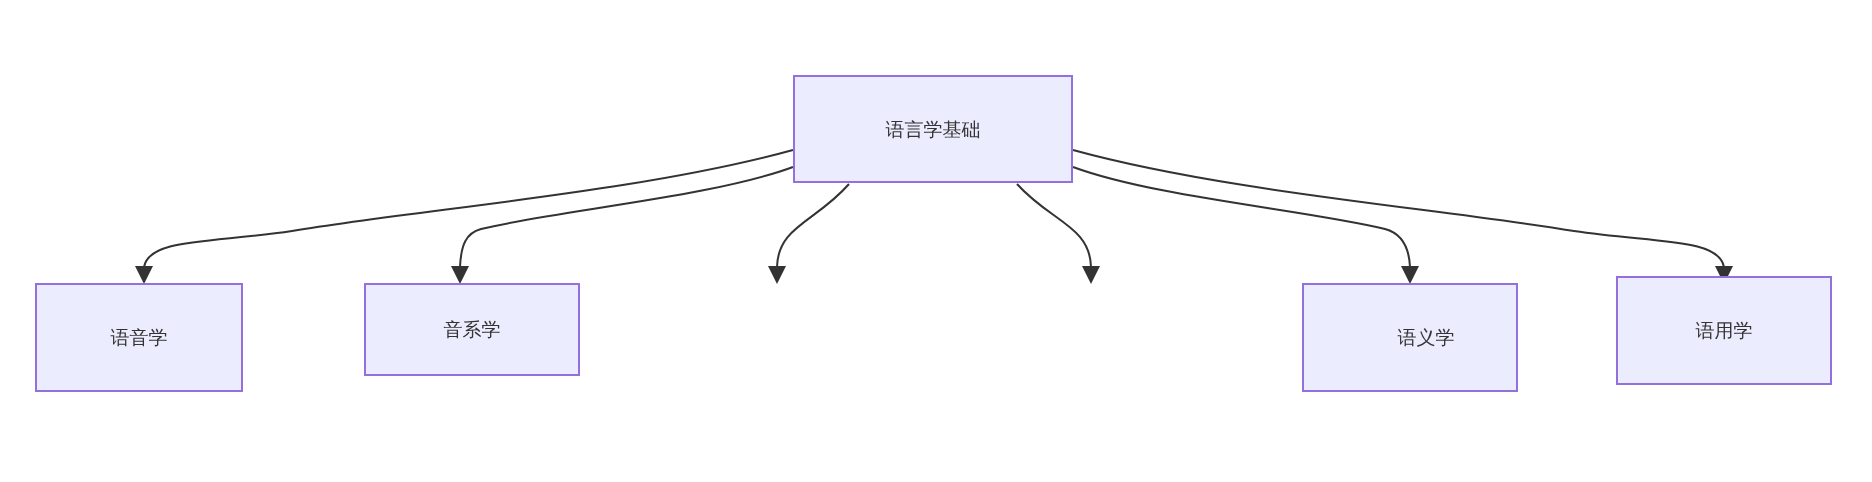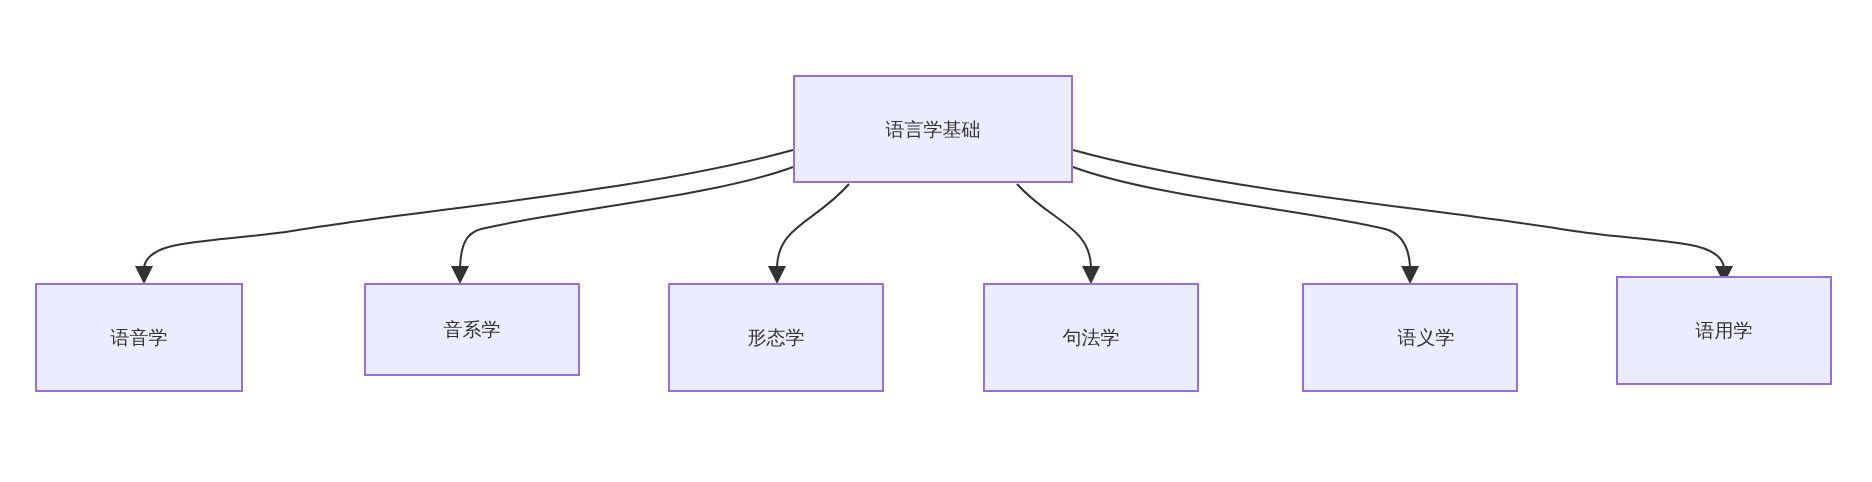--- a/index.html
+++ b/index.html
@@ -74,27 +74,21 @@
   </div>
 
   <div class="node" style="left:35px; top:283px; width:208px; height:109px;">
     <span class="label">语音学</span>
   </div>
 
   <div class="node" style="left:364px; top:283px; width:216px; height:93px;">
     <span class="label">音系学</span>
   </div>
 
-  <div class="node" style="left:668px; top:283px; width:216px; height:109px;">
-    <span class="label">形态学</span>
-  </div>
 
-  <div class="node" style="left:983px; top:283px; width:216px; height:109px;">
-    <span class="label">句法学</span>
-  </div>
 
   <div class="node" style="left:1302px; top:283px; width:216px; height:109px;padding-left:32px;">
     <span class="label">语义学</span>
   </div>
 
   <div class="node" style="left:1616px; top:276px; width:216px; height:109px;">
     <span class="label">语用学</span>
   </div>
 
 </div>

